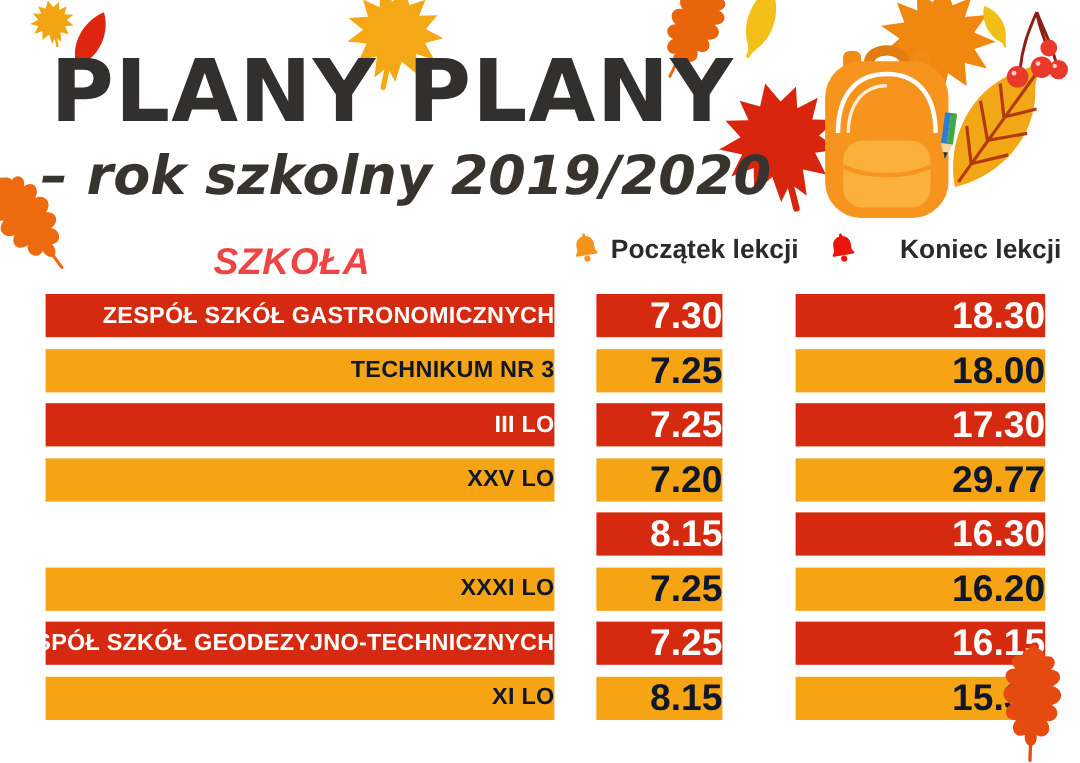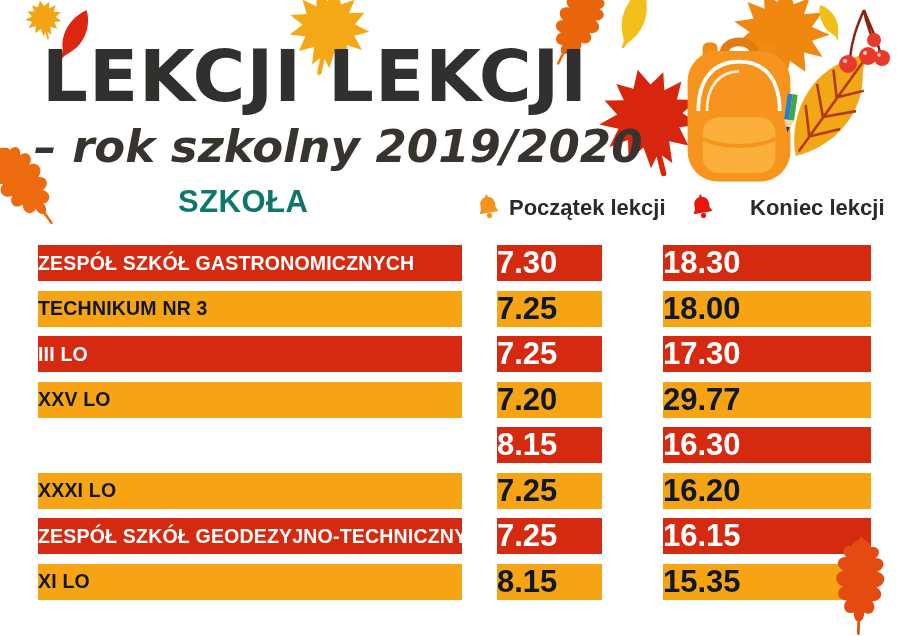--- a/index.html
+++ b/index.html
@@ -13,35 +13,35 @@
     position:absolute; left:42px; top:34px; z-index:5;
     font-family:"DejaVu Sans", sans-serif; font-weight:800;
     font-size:72px; letter-spacing:1px; color:#31302e; white-space:nowrap;
   }
   .subtitle {
     position:absolute; left:34px; top:120px; z-index:5;
     font-family:"DejaVu Sans", sans-serif; font-style:italic; font-weight:700;
     font-size:45px; color:#373430; white-space:nowrap;
   }
   .school-header {
-    position:absolute; left:178px; top:184px; z-index:5;
-    font-size:31px; font-weight:800; letter-spacing:.5px; color:#0f766e;
+    position:absolute; left:178px; top:200px; z-index:5;
+    font-size:31px; font-weight:800; letter-spacing:.5px; color:#ef4444;font-style:italic;
   }
   .legend { position:absolute; top:191px; z-index:5; display:flex; align-items:flex-end; gap:9px; }
   .legend-start { left:476px; }
   .legend-end   { left:690px;gap:36px; }
   .legend .bell { width:24px; height:30px; transform:rotate(-9deg); flex:0 0 auto; }
   .legend .lbl  { font-size:22px; font-weight:800; color:#2b2a28; white-space:nowrap; }
 
   
   .rows { position:absolute; left:0; top:245px; width:900px; z-index:5; }
   .row  { position:relative; height:36px; margin-bottom:9.5px; }
   .cell {
     position:absolute; top:0; height:36px;
-    display:flex; align-items:center; justify-content:flex-start;
+    display:flex; align-items:center; justify-content:flex-end;
   }
   .school-cell { left:38px;  width:424px; font-size:19.5px; font-weight:800; letter-spacing:.2px; white-space:nowrap; }
   .start-cell  { left:497px; width:105px; font-size:31px;   font-weight:800; }
   .end-cell    { left:663px; width:208px; font-size:31px;   font-weight:800; }
   .row.red    .cell { background:var(--row-red, #d62a10);    color:#ffffff; }
   .row.orange .cell { background:var(--row-orange, #f6a314); color:#0f172a; }
 
   
   .dec { position:absolute; z-index:1; }
   .dec svg { display:block; width:100%; height:100%; overflow:visible; }
@@ -162,21 +162,21 @@
       <circle cx="53" cy="47" r="1.8" fill="#ffffff" opacity=".75"></circle>
     </svg>
   </div>
 
   <div class="dec front" style="left:828px; top:534px; width:64px; height:102px; color:#e54a10; transform:rotate(2deg)">
       <svg>
         <use href="#sym-oak"></use>
       </svg>
     </div>
 
-  <h1 class="title" style="margin:0">LEKCJI LEKCJI</h1>
+  <h1 class="title" style="margin:0">PLANY PLANY</h1>
   <div class="subtitle">– rok szkolny 2019/2020</div>
 
   <div class="school-header">SZKOŁA</div>
   <div class="legend legend-start">
     <span class="bell" style="color:#f5941d"><svg viewBox="0 0 24 26" width="24" height="30">
           <use href="#sym-bell"></use>
         </svg></span>
     <span class="lbl">Początek lekcji</span>
   </div>
   <div class="legend legend-end">

